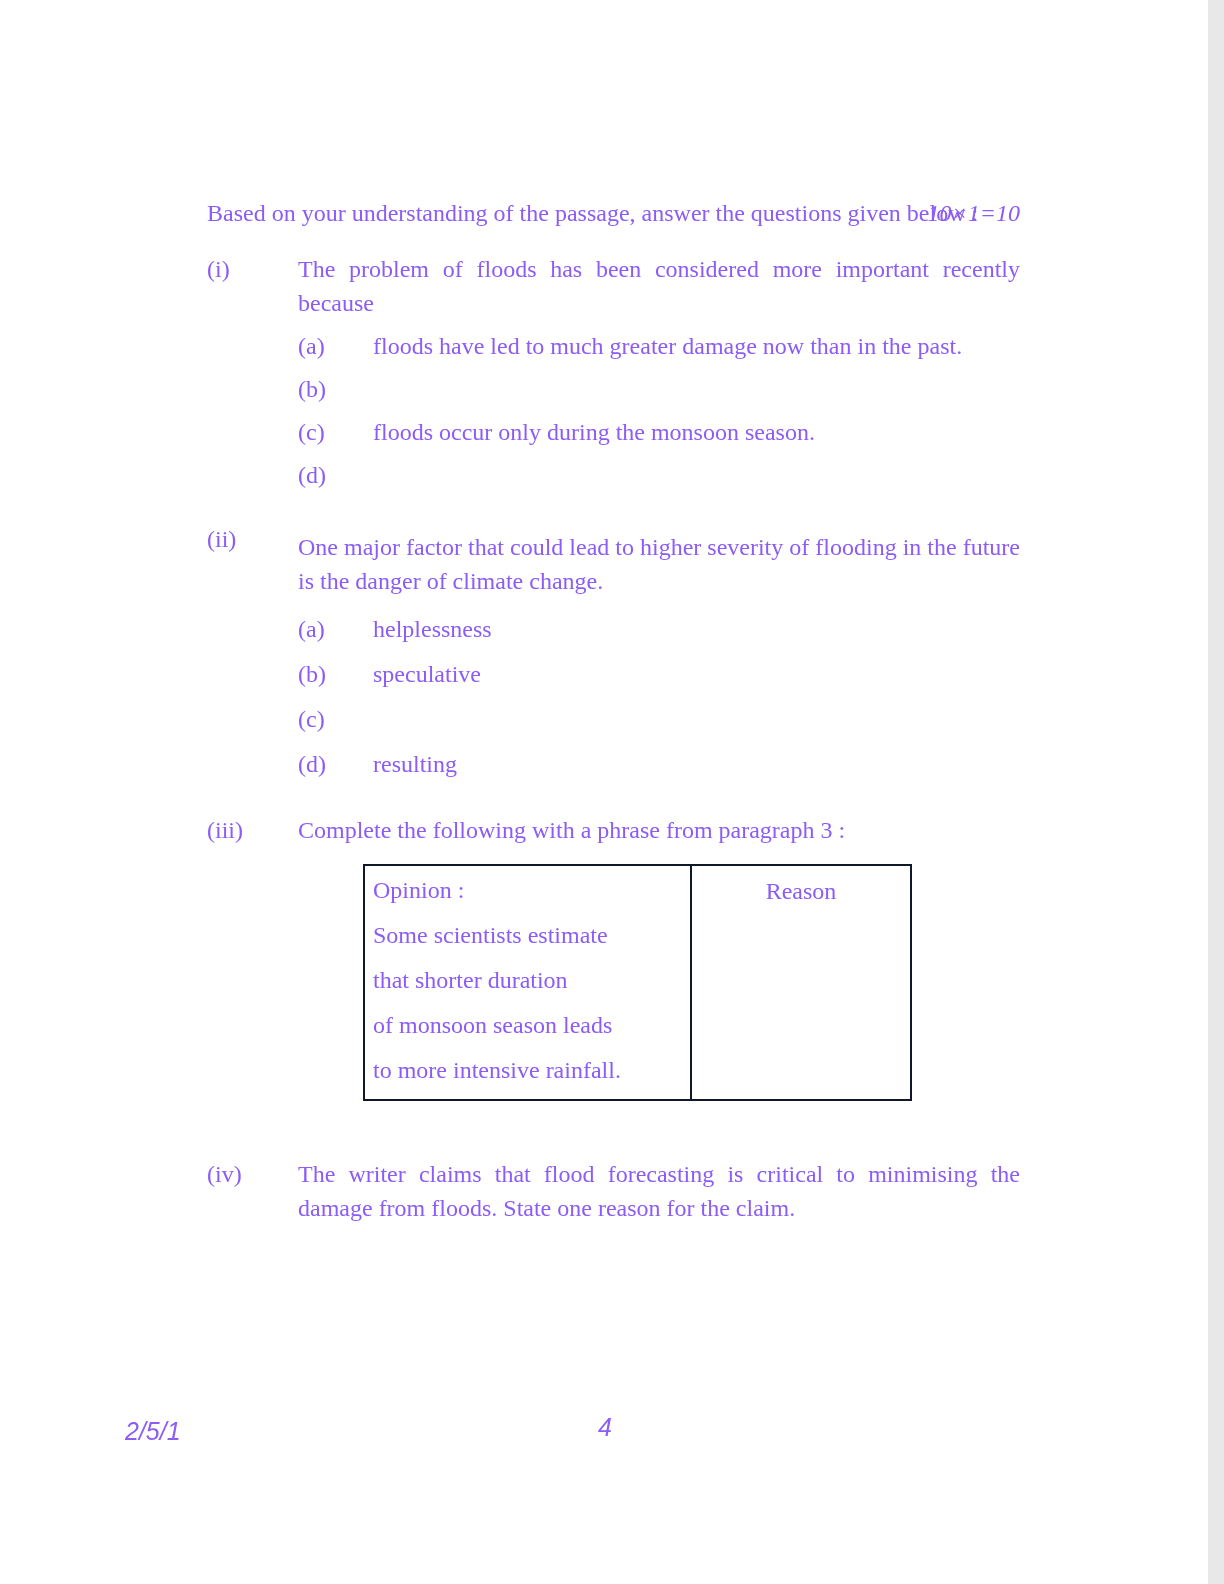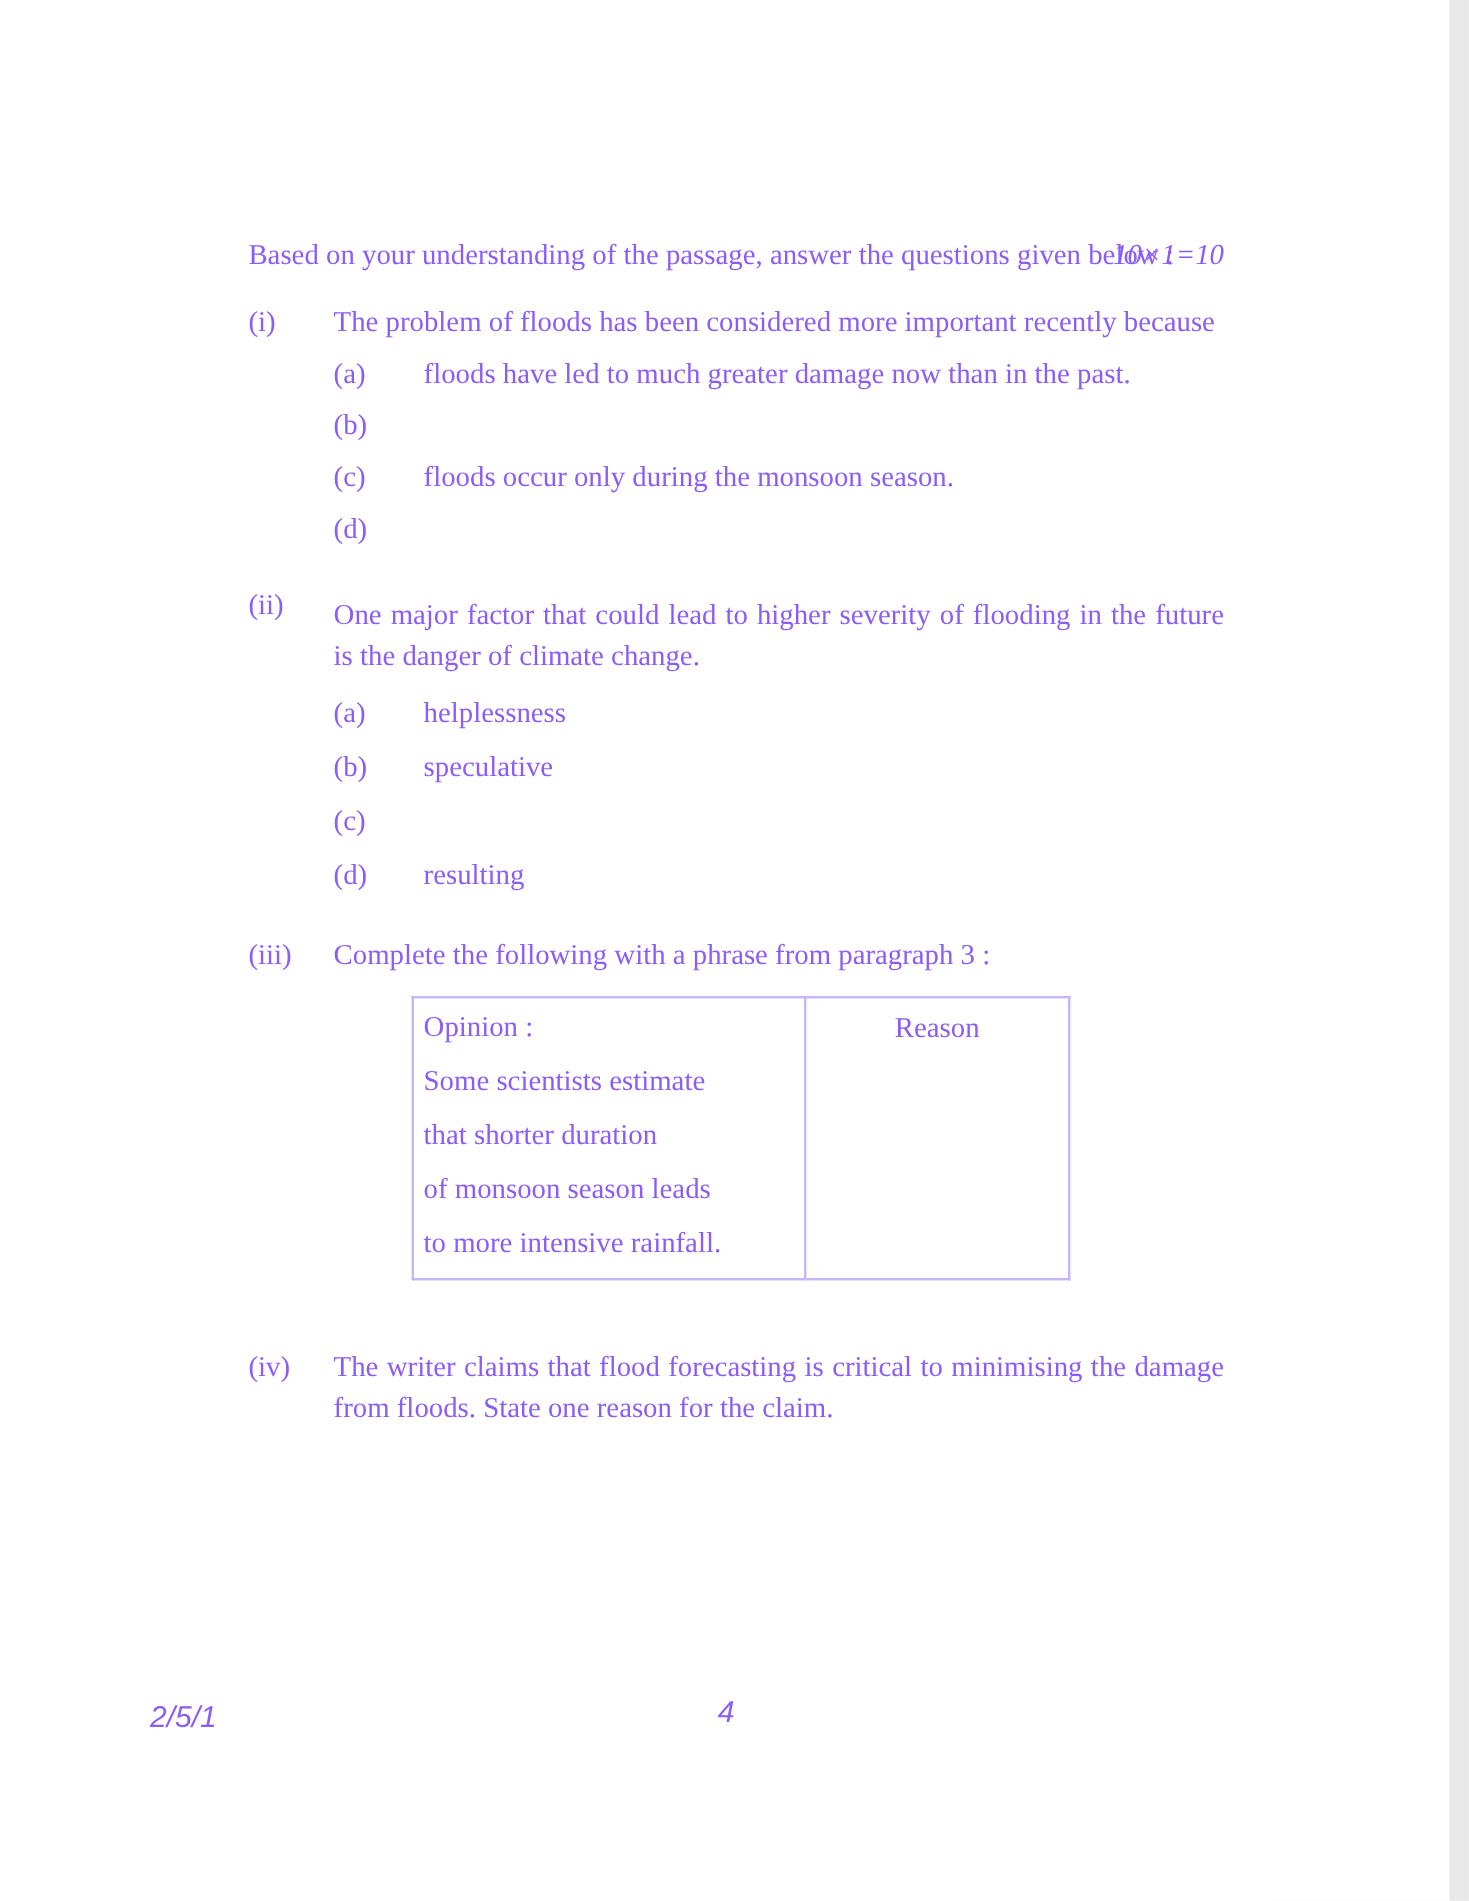--- a/index.html
+++ b/index.html
@@ -22,42 +22,42 @@
   }
   p{margin:0;}
   .just{text-align:justify;}
   .intro{position:relative;}
   .marks{
     position:absolute;right:0;bottom:0;
     font-style:italic;
   }
   .q{display:flex;align-items:flex-start;}
   .q-num{width:71px;flex:0 0 71px;}
-  .q-body{flex:1;min-width:0;}
+  .q-body{flex:1;min-width:0;margin-left:20px;}
   .opt{display:flex;align-items:flex-start;}
   .opt-label{width:75px;flex:0 0 75px;}
   .opt-text{flex:1;min-width:0;}
   #q1{margin-top:22px;}
   #q1 .options{margin-top:9px;}
   #q1 .opt + .opt{margin-top:9px;}
   #q2{margin-top:30px;}
   .statement{margin-top:8px;}
   #q2 .options{margin-top:14px;}
   #q2 .opt + .opt{margin-top:11px;}
   #q3{margin-top:32px;justify-content:flex-end;}
   #q4{margin-top:56px;}
   .opinion-table{
     margin-top:17px;
     margin-left:65px; 
     border-collapse:collapse;
     width:533px;
     table-layout:fixed;
   }
   .opinion-table td{
-    border:2px solid #c4b5fd;
+    border:2px solid #0f172a;
     vertical-align:top;
   }
   .opinion-cell{width:309px;padding:2px 8px 6px 8px;}
   .opinion-cell .t-line{line-height:45px;white-space:nowrap;}
   .reason-cell{width:216px;}
   .reason-header{
     text-align:center;
     line-height:45px;
     padding-top:2px;
   }

